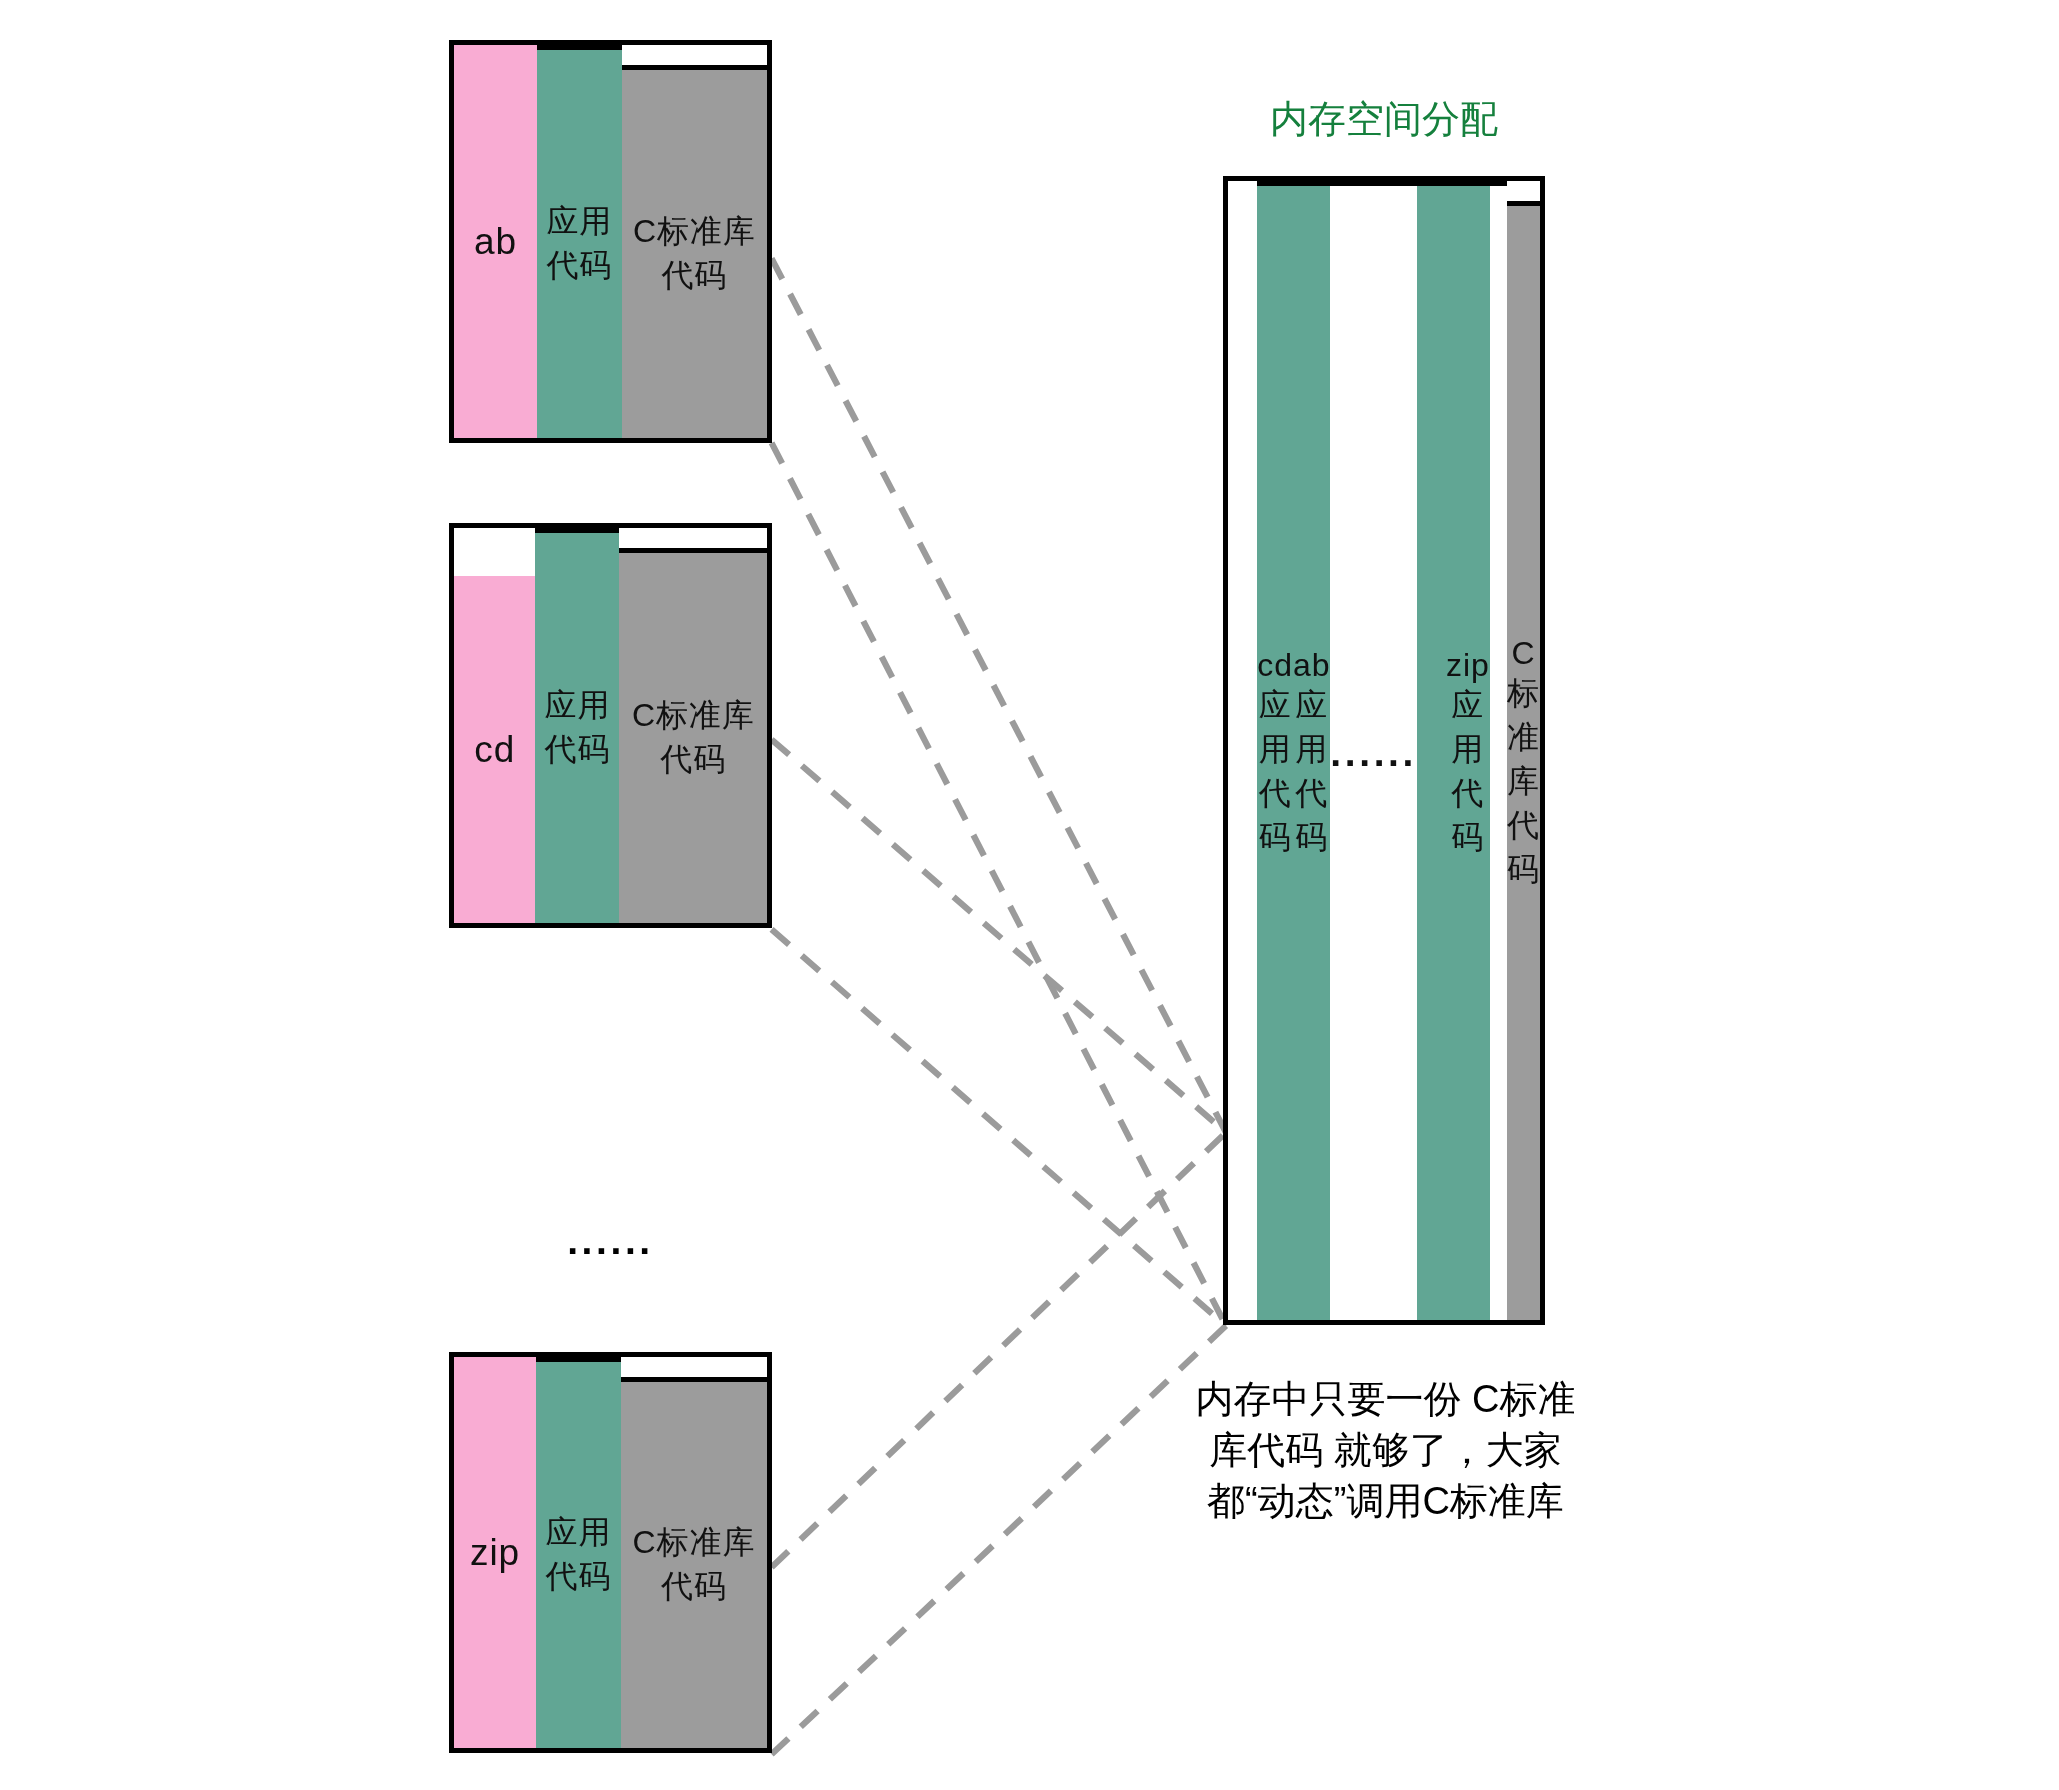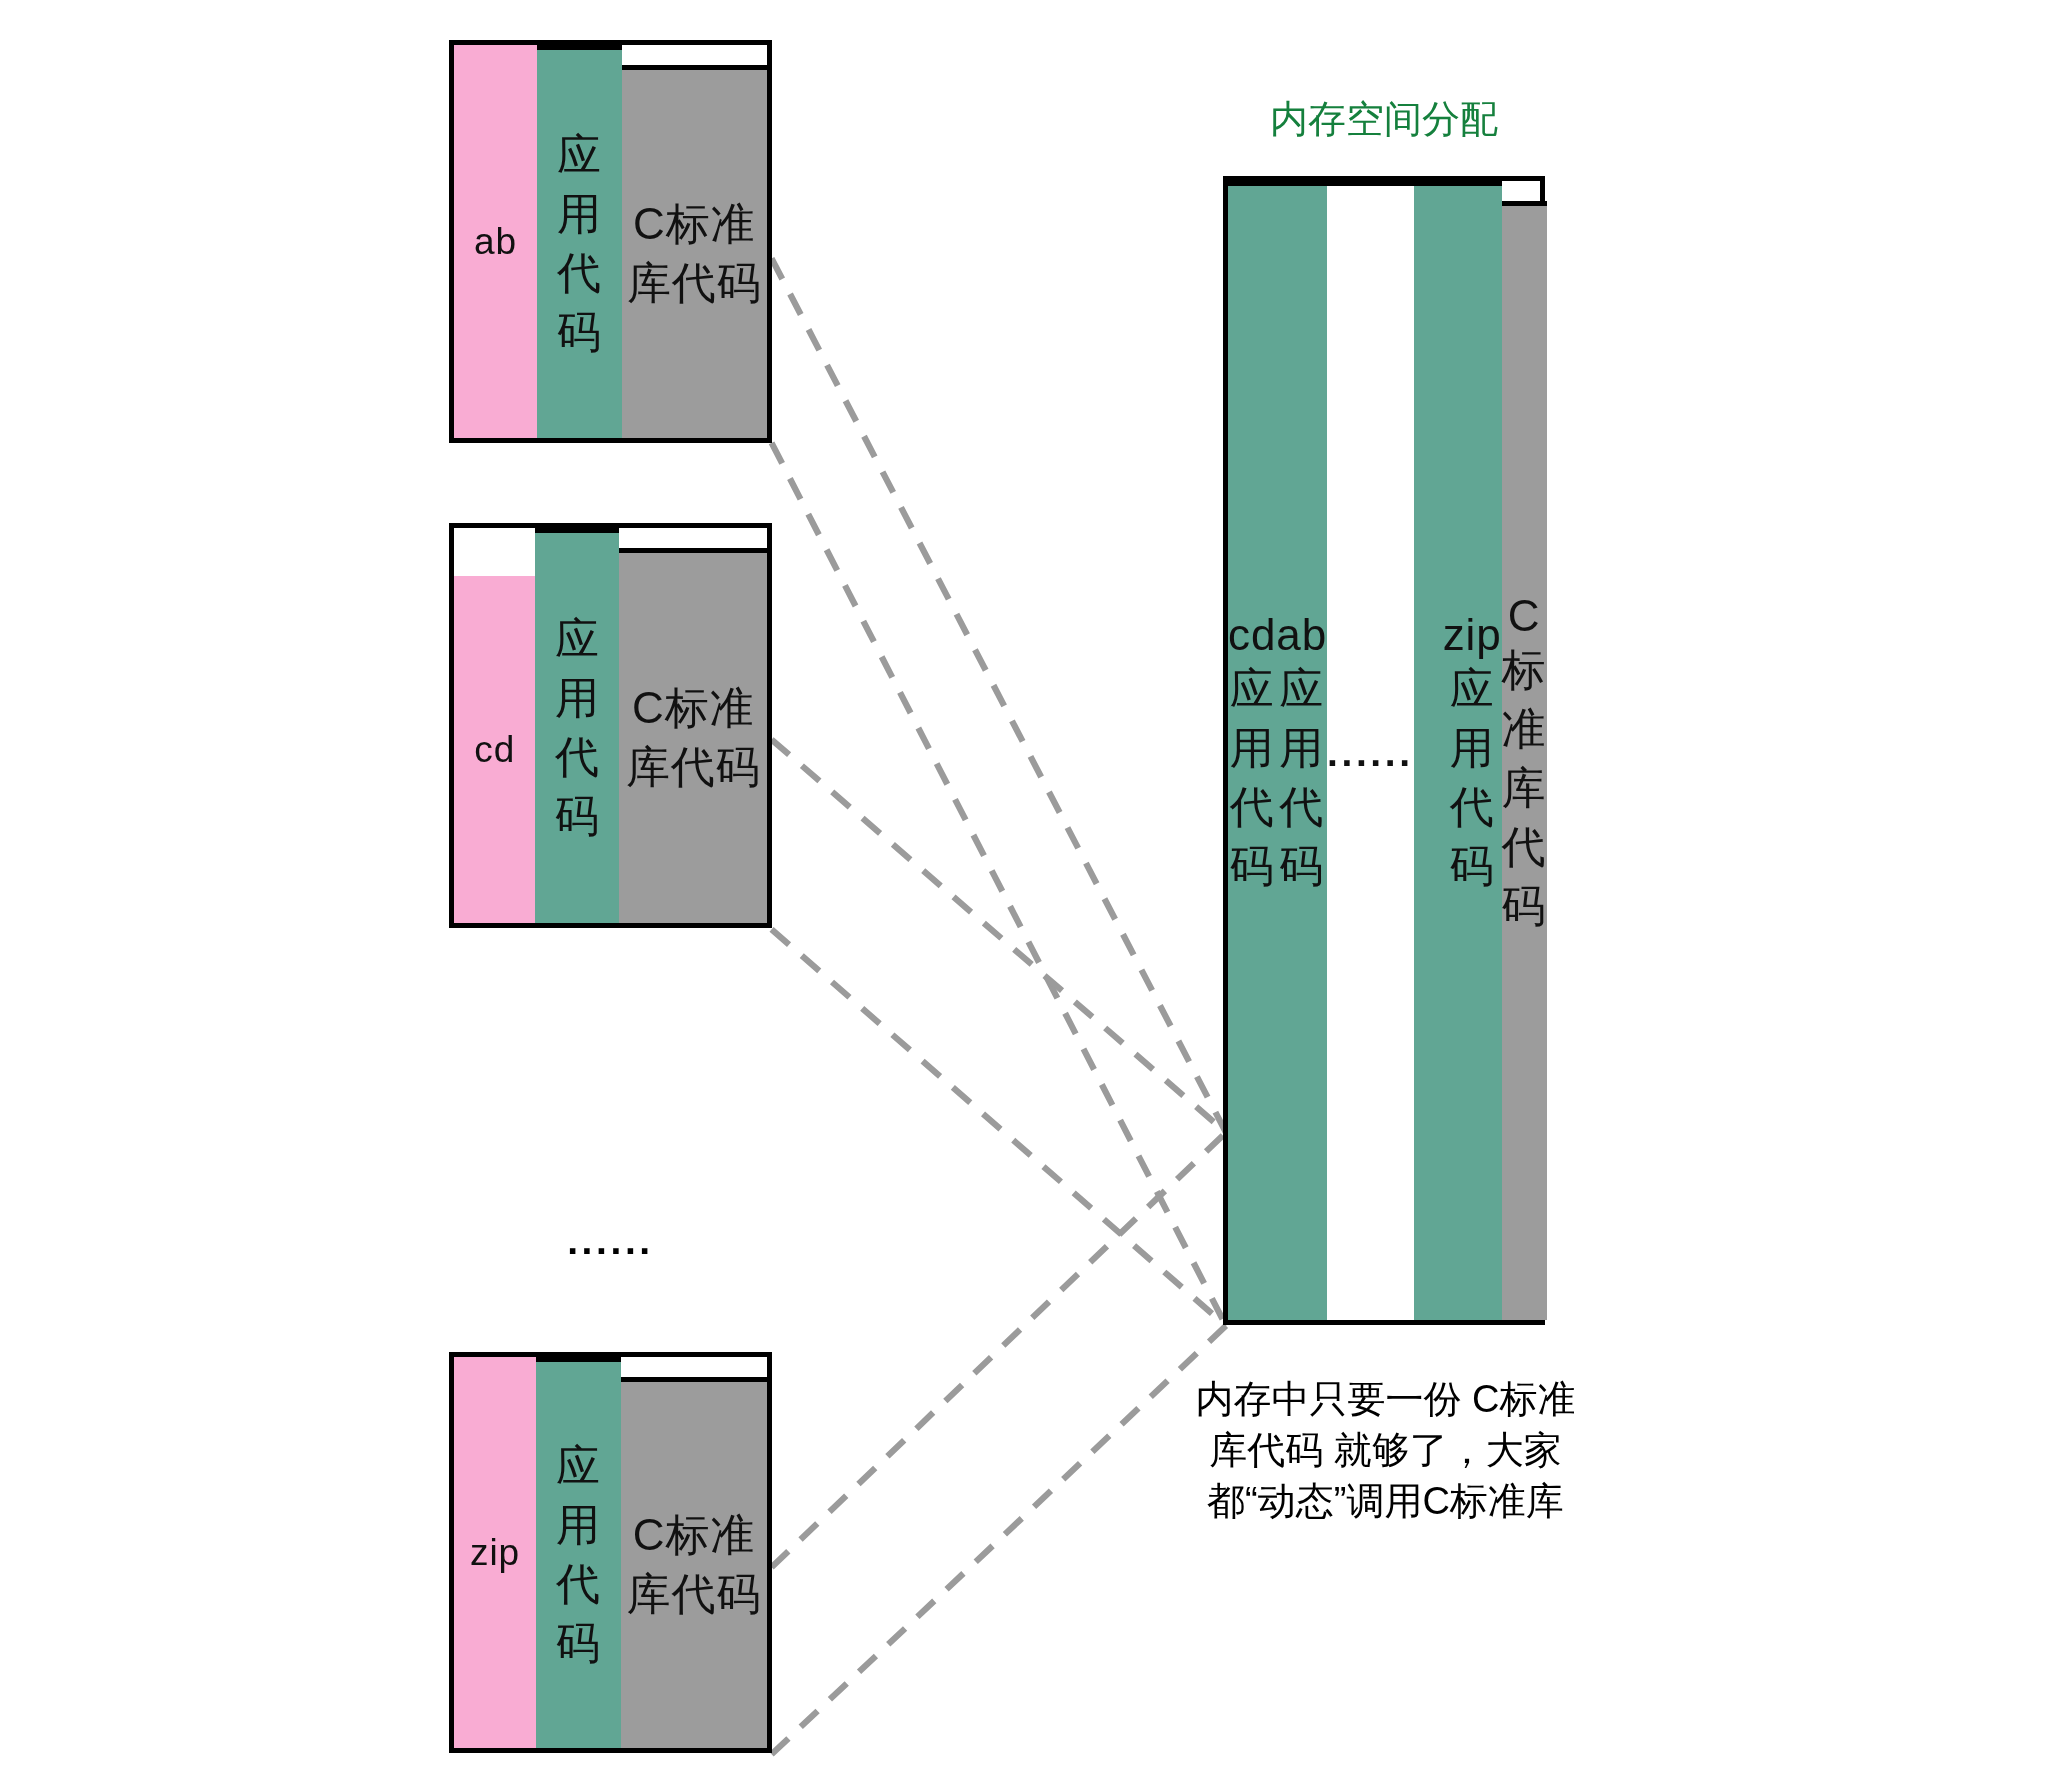--- a/index.html
+++ b/index.html
@@ -14,21 +14,21 @@
   #lines{position:absolute;left:0;top:0;width:2059px;height:1790px;}
   .pbox{
     position:absolute;
     display:flex;flex-direction:row;
     border:5.3px solid var(--border);
     box-sizing:border-box;
     background:#fff;
   }
   .sec{
     display:flex;align-items:center;justify-content:center;
-    font-size:44px;
+    font-size:32px;
     letter-spacing:0.9px;
     text-align:center;
     box-sizing:border-box;
     min-height:0;
   }
   .sec + .sec{border-top:5.3px solid var(--border);}
   .pinksec{background:var(--pink);font-size:37px;}
   .tealsec{background:var(--teal);}
   .graysec{background:var(--gray);margin-top:20px;}
   .whitesec{background:#ffffff;}

